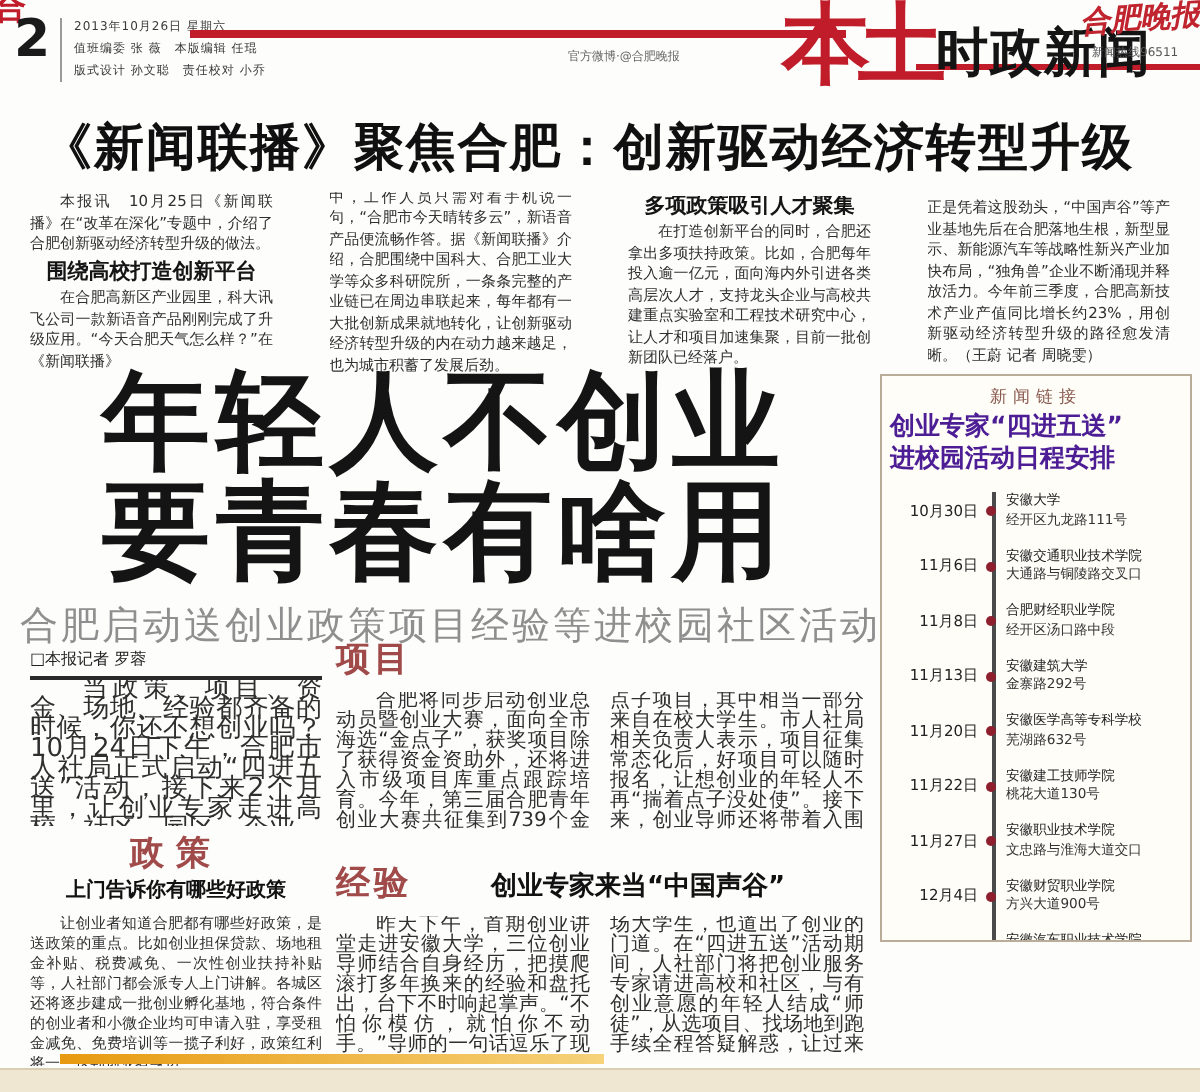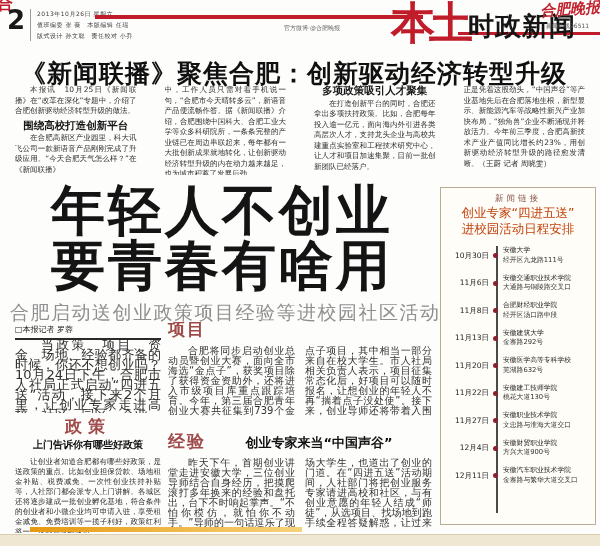--- a/index.html
+++ b/index.html
@@ -17,21 +17,21 @@
   .weibo{position:absolute;left:284px;top:24px;font-size:6px;color:#666;}
   .logo-glyph{position:absolute;left:386px;top:-3px;width:86px;height:52px;overflow:hidden;
     font-size:44px;font-weight:900;color:#c01c2a;letter-spacing:-6px;line-height:52px;text-align:center;}
   .section-title{position:absolute;left:468px;top:9px;font-size:26px;font-weight:900;color:#141414;letter-spacing:1px;}
   .hotline{position:absolute;left:546px;top:22px;font-size:6px;color:#555;}
   .masthead{position:absolute;left:540px;top:0px;width:60px;font-size:15px;font-weight:bold;color:#c0242e;
     font-family:"DejaVu Serif","Liberation Serif",serif;font-style:italic;transform:rotate(-4deg);white-space:nowrap;}
   
   .headline1{position:absolute;left:0;right:12px;top:57px;text-align:center;font-size:25px;font-weight:900;
     color:#101010;letter-spacing:1px;}
-  .topcols{position:absolute;left:15px;top:85px;width:570px;height:90px;display:flex;gap:28px;overflow:hidden;}
+  .topcols{position:absolute;left:15px;top:96px;width:570px;height:90px;display:flex;gap:28px;overflow:hidden;align-items:center;}
   .tcol{flex:1;font-size:7.5px;line-height:10.5px;text-align:justify;color:#2f2f2f;overflow:hidden;}
   .tcol p{margin:0;}
   .tcol p.ind{text-indent:2em;}
   .tsub{font-size:10.5px;font-weight:bold;text-align:center;color:#151515;margin:3px 0;}
   .tsub.first{margin-top:0;}
   
   .bigtitle{position:absolute;left:10px;top:183px;width:424px;text-align:center;color:#141414;}
   .bigtitle .bl{font-size:54px;line-height:55px;font-weight:900;letter-spacing:3px;white-space:nowrap;}
   .subheadline{margin-top:7px;font-size:19px;color:#8f8f8f;letter-spacing:1.5px;white-space:nowrap;}
   
@@ -49,24 +49,24 @@
   .midrow{position:absolute;left:168px;width:264px;display:flex;align-items:baseline;}
   .midrow .sec-label{letter-spacing:2px;flex-shrink:0;}
   .midrow .sec-head{flex:1;text-align:center;font-size:13px;font-weight:bold;color:#111;white-space:nowrap;overflow:hidden;}
   .proj-row{top:318px;}
   .exp-row{top:430px;}
   .midbody{position:absolute;left:168px;width:264px;font-size:10px;line-height:10px;text-align:justify;
     text-indent:2em;overflow:hidden;color:#2f2f2f;column-count:2;column-gap:10px;}
   .proj-body{top:346px;height:78px;}
   .exp-body{top:458px;height:72px;}
   
-  .sidebar{position:absolute;left:440px;top:187px;width:156px;height:338px;box-sizing:border-box;
+  .sidebar{position:absolute;left:440px;top:187px;width:156px;height:284px;box-sizing:border-box;
     border:1px solid #b9ad97;background:#fffdf7;padding:5px 4px;overflow:hidden;}
   .sb-tag{text-align:center;font-size:8.5px;color:#8a5a50;letter-spacing:3px;}
-  .sb-title{text-align:center;font-size:12.5px;font-weight:normal;color:#c2410c;line-height:16px;white-space:nowrap;}
+  .sb-title{font-size:12.5px;font-weight:bold;color:#4c1d95;line-height:16px;white-space:nowrap;}
   .timeline{position:relative;margin-top:5px;height:275px;}
   .tline{position:absolute;left:51px;top:4px;bottom:4px;width:2px;background:#4a4a4a;}
   .trow{display:flex;align-items:center;height:27.5px;position:relative;}
   .tdate{width:44px;text-align:right;font-size:7.5px;color:#222;flex-shrink:0;white-space:nowrap;}
   .tdot{width:5px;height:5px;border-radius:50%;background:#8e1f2e;margin:0 5px 0 4px;flex-shrink:0;position:relative;z-index:2;}
   .tinfo{flex:1;font-size:6.8px;line-height:9.5px;color:#333;overflow:hidden;white-space:nowrap;}
   .tvenue{color:#222;}
   
   .orange-bar{position:absolute;left:30px;top:527px;width:272px;height:5px;
     background:linear-gradient(90deg,#e79a10,#f6d27a);}

